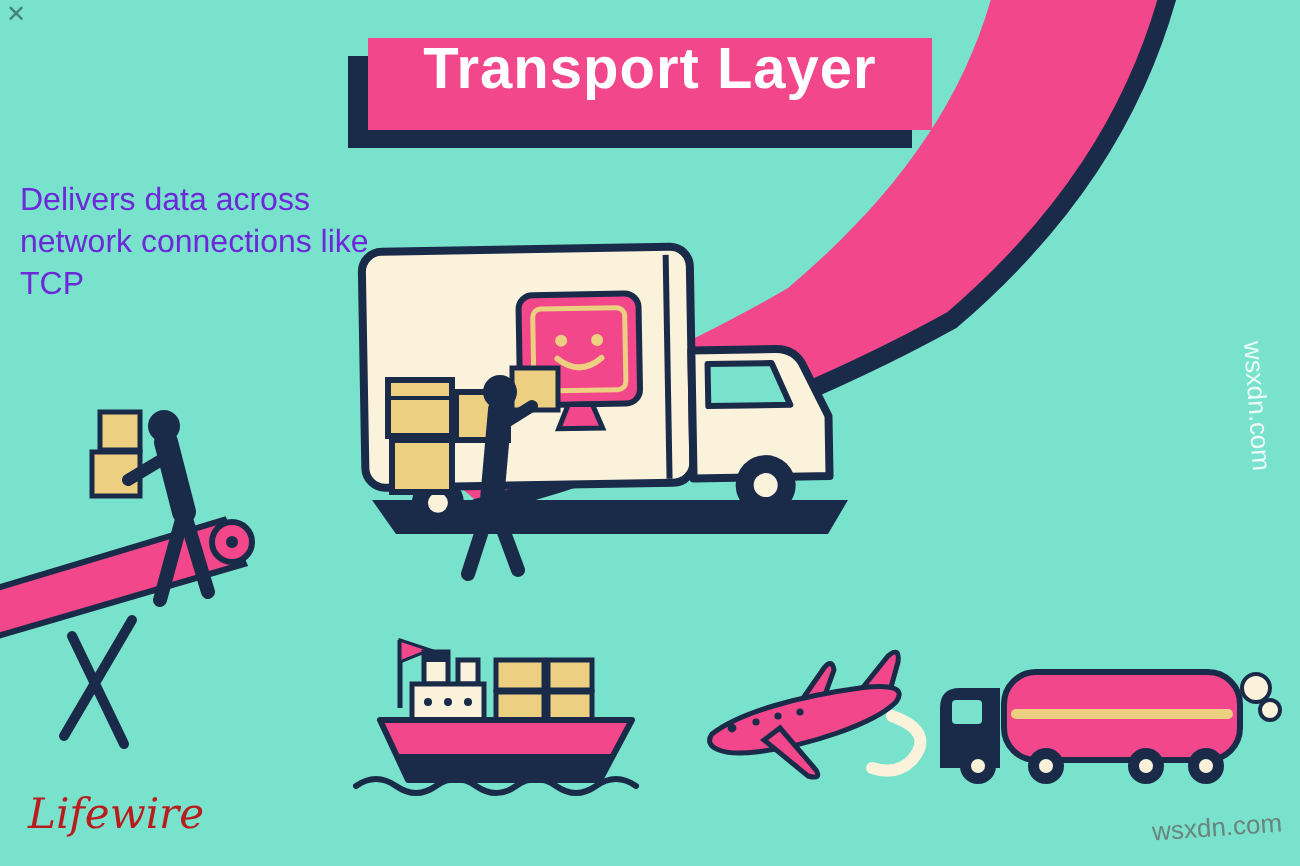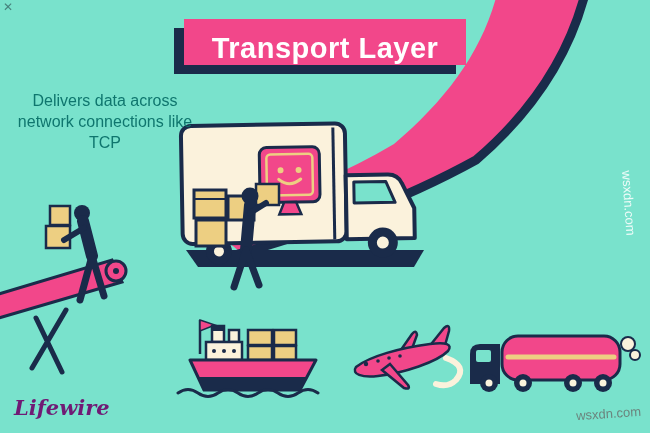--- a/index.html
+++ b/index.html
@@ -4,40 +4,40 @@
 <style>
   html,body{margin:0;padding:0;background:#555;}
   .stage{
     position:relative;width:650px;height:433px;overflow:hidden;
     background:#79E2CC;font-family:"Liberation Sans",sans-serif;
   }
   .art{position:absolute;left:0;top:0;z-index:1;}
   .title-banner{
     position:absolute;left:184px;top:19px;width:282px;height:46px;
     background:#F2478A;box-shadow:-10px 9px 0 #1A2B4A;
-    display:flex;align-items:flex-end;justify-content:center;z-index:4;
+    display:flex;align-items:flex-start;justify-content:center;z-index:4;
   }
   .title-banner span{color:#ffffff;font-size:29px;font-weight:700;letter-spacing:.5px;}
   .note{
-    position:absolute;color:#0f766e;font-size:16px;line-height:1.32;
-    text-align:center;font-weight:500;z-index:3;
+    position:absolute;color:#6d28d9;font-size:16px;line-height:1.32;
+    text-align:left;font-weight:500;z-index:3;
   }
   .note-left{left:10px;top:90px;width:190px;}
   .note-right{left:367px;top:262px;width:240px;}
   .caption{
     position:absolute;color:#1A2B4A;font-size:15px;line-height:1.22;
     text-align:center;font-weight:500;z-index:3;
   }
   .cap-ship{left:190px;top:403px;width:125px;}
   .cap-plane{left:351px;top:403px;width:110px;}
   .cap-truck{left:486px;top:393px;width:120px;}
   .logo{
     position:absolute;left:14px;top:395px;z-index:3;
-    font-family:"DejaVu Serif",serif;font-style:italic;font-weight:700;
-    font-size:21px;color:#701a75;
+    font-family:"DejaVu Serif",serif;font-style:italic;font-weight:400;
+    font-size:21px;color:#b91c1c;
   }
   .wm-side{
     position:absolute;left:634px;top:170px;transform:rotate(86deg);
     transform-origin:left top;color:rgba(255,255,255,.85);
     font-size:13px;z-index:5;white-space:nowrap;
   }
   .wm-corner{
     position:absolute;left:576px;top:406px;transform:rotate(-4deg);
     color:rgba(105,115,112,.85);font-size:13px;z-index:5;white-space:nowrap;
   }

